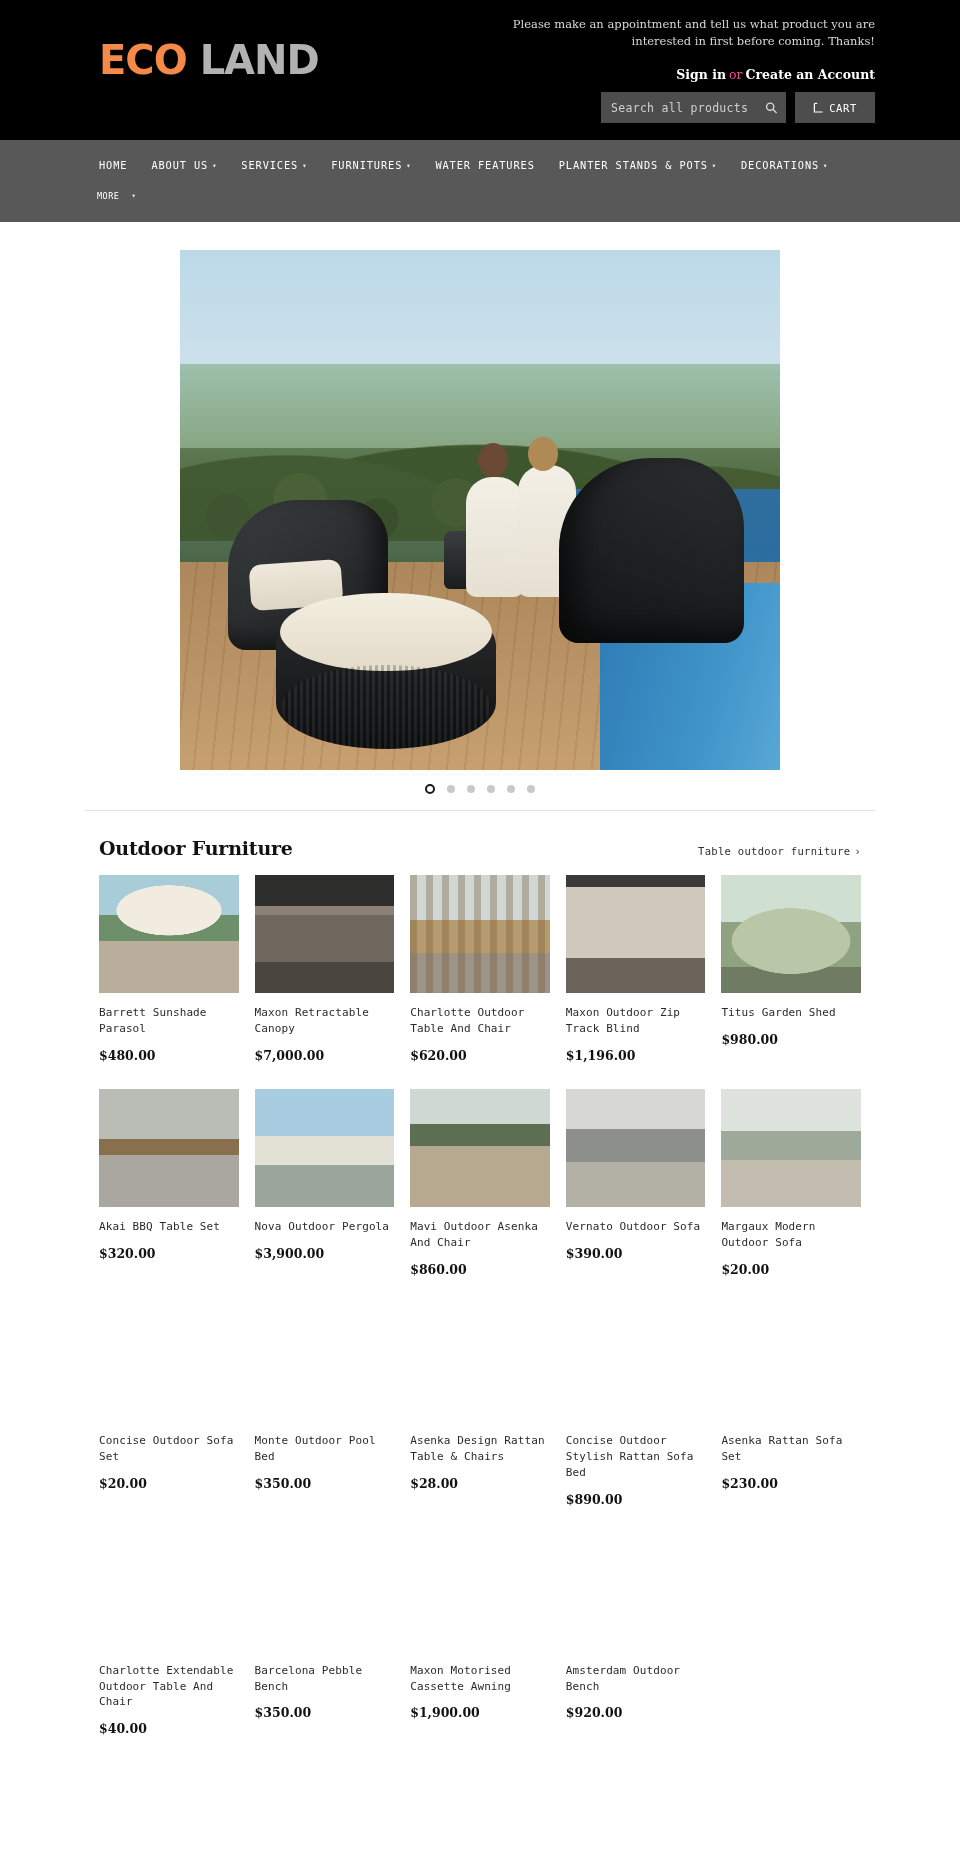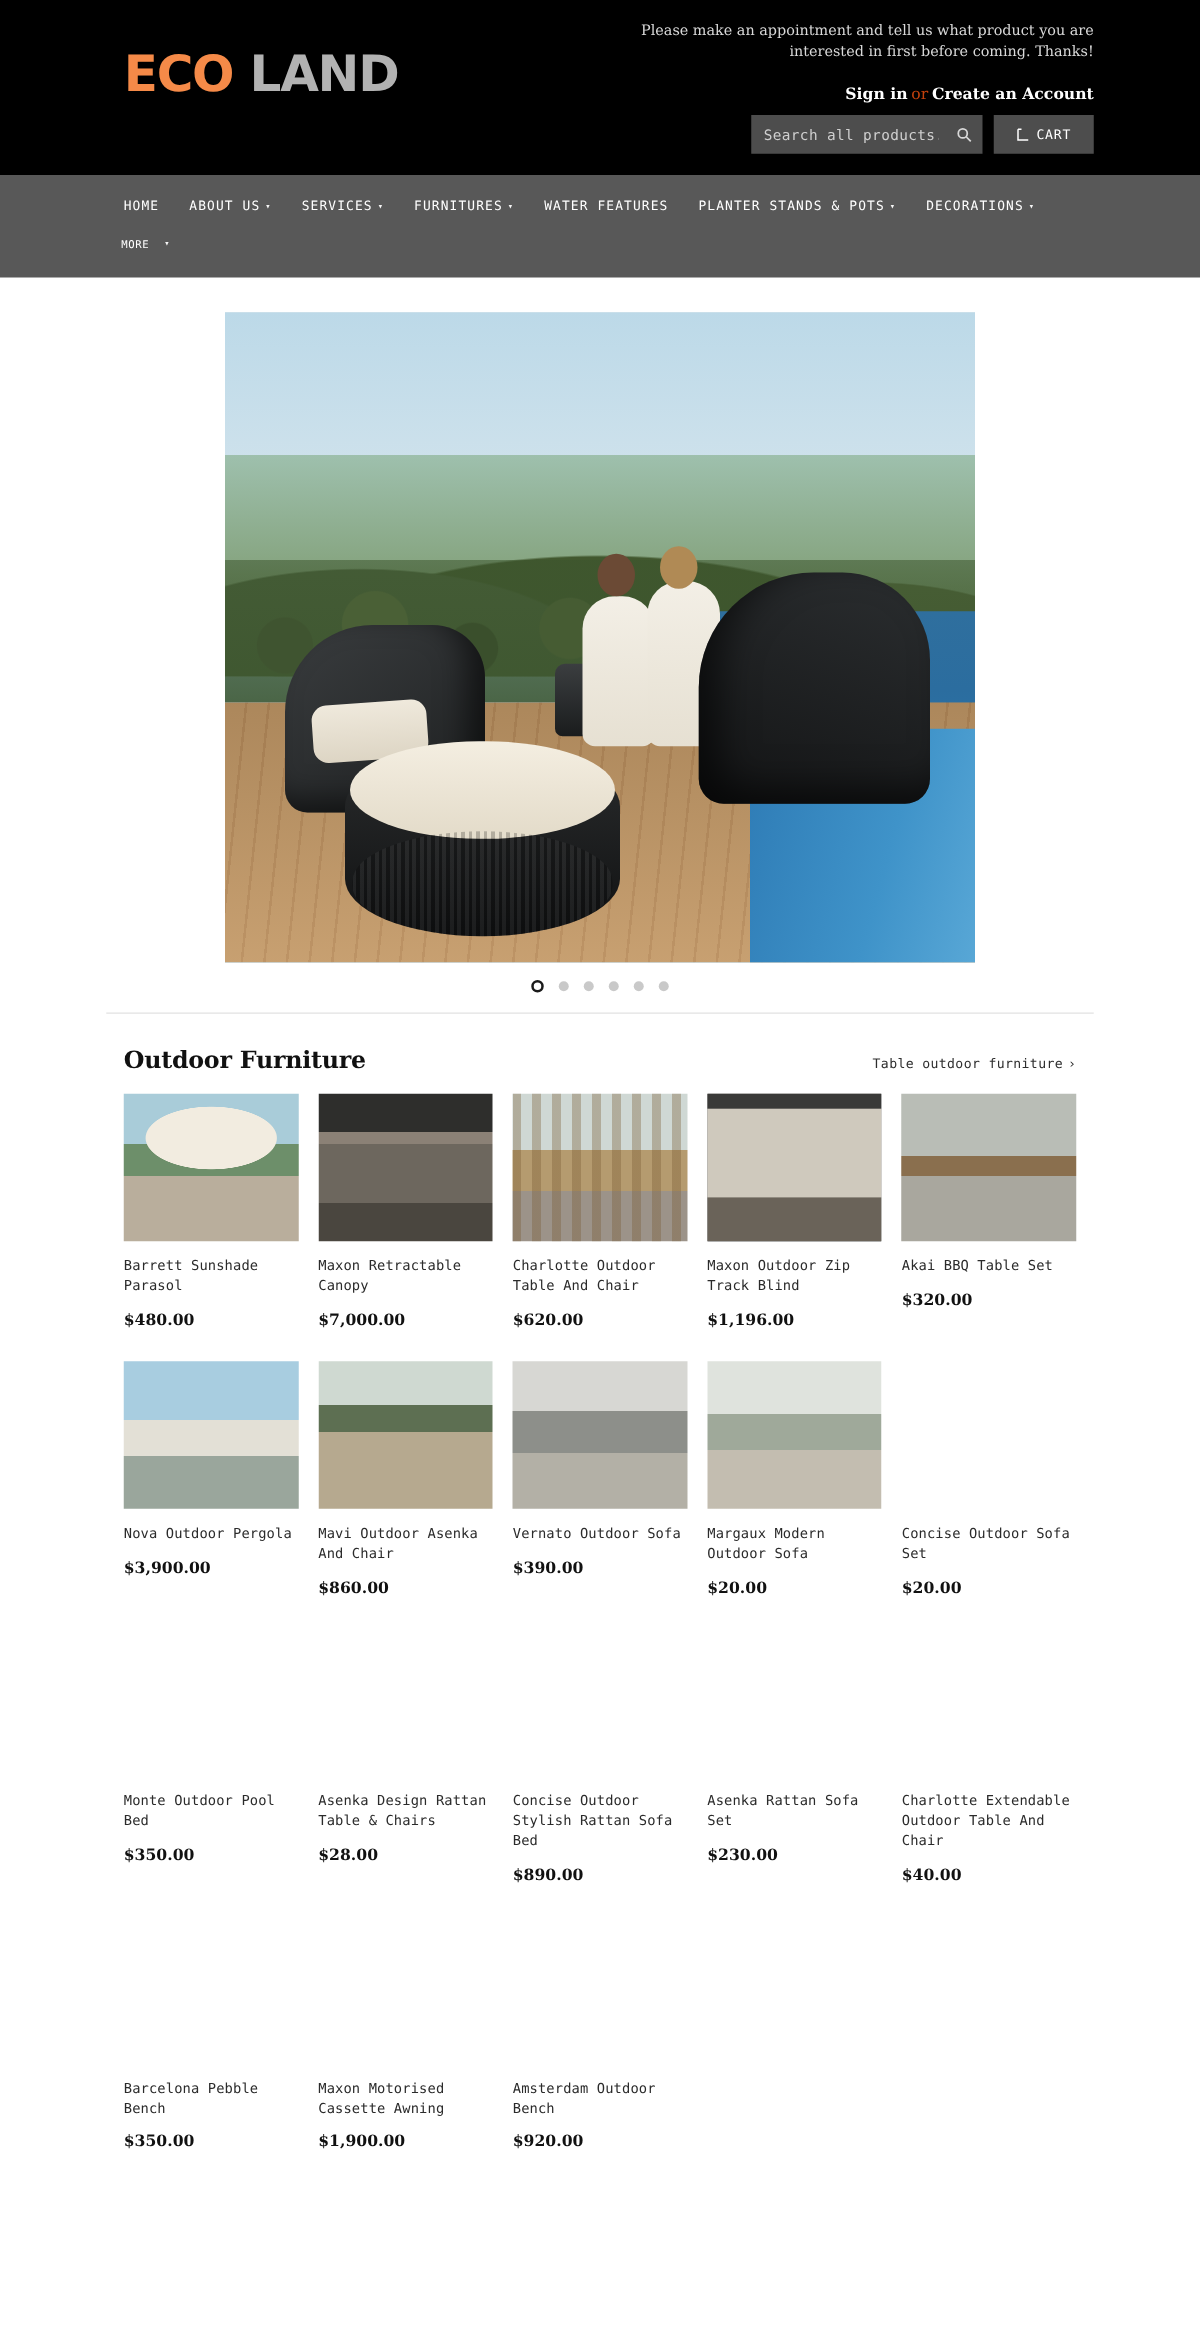--- a/index.html
+++ b/index.html
@@ -59,21 +59,21 @@
     color: #e2e2e2;
     white-space: nowrap;
   }
   .account-row a {
     color: #ffffff;
     font-weight: bold;
     text-decoration: none;
   }
   .account-row .or {
     font-weight: normal;
-    color: #c2410c;
+    color: #ec4899;
     padding: 0 3px;
   }
 
   .searchwrap {
     position: absolute;
     right: 0px;
     top: 92px;
     display: flex;
     align-items: stretch;
     gap: 9px;
@@ -542,20 +542,25 @@
       <div class="card-title">Charlotte Outdoor Table And Chair</div>
       <div class="card-price">$620.00</div>
     </div>
 
     <div class="card">
       <div class="thumb t-zip-blind"></div>
       <div class="card-title">Maxon Outdoor Zip Track Blind</div>
       <div class="card-price">$1,196.00</div>
     </div>
 
+    <div class="card">
+      <div class="thumb t-shed"></div>
+      <div class="card-title">Titus Garden Shed</div>
+      <div class="card-price">$980.00</div>
+    </div>
 
     <div class="card">
       <div class="thumb t-bbq"></div>
       <div class="card-title">Akai BBQ Table Set</div>
       <div class="card-price">$320.00</div>
     </div>
 
     <div class="card">
       <div class="thumb t-pergola"></div>
       <div class="card-title">Nova Outdoor Pergola</div>

